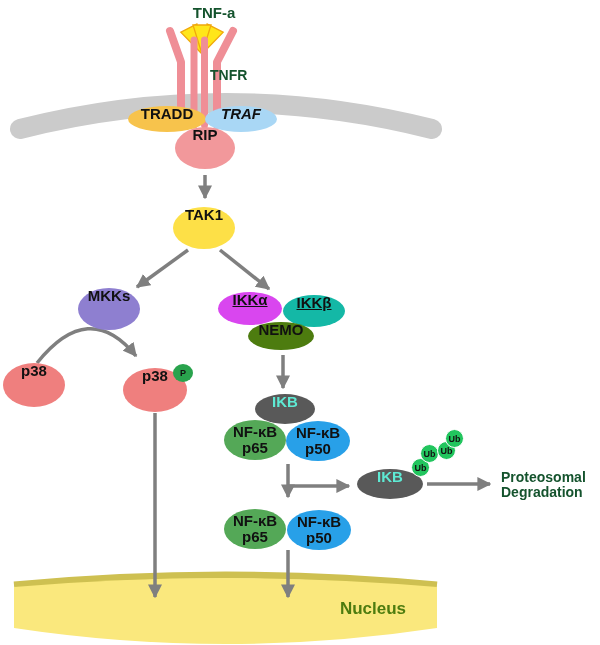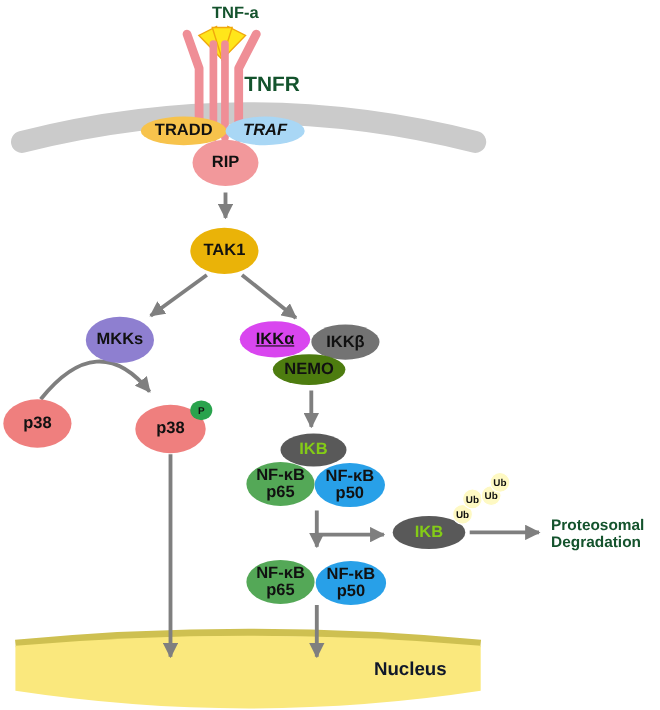--- a/index.html
+++ b/index.html
@@ -3,38 +3,38 @@
 <meta charset="utf-8">
 <style>
   html,body{margin:0;padding:0;background:#fff;}
   #stage{
     position:relative;width:600px;height:645px;background:#ffffff;overflow:hidden;
     font-family:"Liberation Sans","DejaVu Sans",sans-serif;
   }
   #bg{position:absolute;left:0;top:0;width:600px;height:645px;}
   .node{
     position:absolute;border-radius:50%;
-    display:flex;align-items:center;justify-content:center;
+    display:flex;justify-content:center;
     font-weight:bold;color:#111;font-size:15px;line-height:16px;
     text-align:center;white-space:nowrap;
   }
   .node.two{flex-direction:column;}
-  .node.dark{color:#84cc16;}
+  .node.dark{color:#5eead4;}
   .badge{
     position:absolute;border-radius:50%;
     display:flex;align-items:center;justify-content:center;
     font-weight:bold;color:#111;
   }
   .p-badge{width:20px;height:18px;background:#29A34D;font-size:9px;}
-  .ub-badge{width:19px;height:19px;background:#fef9c3;font-size:9px;border:1px solid #fff;box-sizing:border-box;}
+  .ub-badge{width:19px;height:19px;background:#22c55e;font-size:9px;border:1px solid #fff;box-sizing:border-box;}
   .lbl{position:absolute;font-weight:bold;color:#14532d;}
   .lbl-tnf{left:214px;top:12px;transform:translate(-50%,-50%);font-size:15px;}
-  .lbl-tnfr{left:222px;top:67px;font-size:19px;}
+  .lbl-tnfr{left:210px;top:67px;font-size:14px;}
   .lbl-deg{left:501px;top:470px;font-size:14px;line-height:15px;}
-  .lbl-nucleus{left:373px;top:609px;transform:translate(-50%,-50%);font-size:17px;color:#0f172a;}
+  .lbl-nucleus{left:373px;top:609px;transform:translate(-50%,-50%);font-size:17px;color:#4d7c0f;}
 </style>
 </head>
 <body>
 
 <div id="stage">
 
   <svg id="bg" viewBox="0 0 600 645">
     <defs>
       <marker id="ah" viewBox="0 0 10 10" refX="9" refY="5" markerWidth="4" markerHeight="4" orient="auto">
         <path d="M0 0 L10 5 L0 10 z" fill="#7F7F7F"></path>
@@ -86,30 +86,30 @@
   <div class="node" style="left:175px;top:127px;width:60px;height:42px;background:#F2989B;">
     <span>RIP</span>
   </div>
   <div class="node" style="left:128px;top:106px;width:78px;height:26px;background:#F7C34C;">
     <span>TRADD</span>
   </div>
   <div class="node" style="left:205px;top:106px;width:72px;height:26px;background:#A9D7F5;font-style:italic;">
     <span>TRAF</span>
   </div>
 
-  <div class="node" style="left:173px;top:207px;width:62px;height:42px;background:#eab308;">
+  <div class="node" style="left:173px;top:207px;width:62px;height:42px;background:#fde047;">
     <span>TAK1</span>
   </div>
   <div class="node" style="left:78px;top:288px;width:62px;height:42px;background:#8E7FD0;">
     <span>MKKs</span>
   </div>
   <div class="node" style="left:218px;top:292px;width:64px;height:33px;background:#d946ef;text-decoration:underline;">
     <span>IKKα</span>
   </div>
-  <div class="node" style="left:283px;top:295px;width:62px;height:32px;background:#737373;">
+  <div class="node" style="left:283px;top:295px;width:62px;height:32px;background:#14b8a6;text-decoration:underline;">
     <span>IKKβ</span>
   </div>
   <div class="node" style="left:248px;top:322px;width:66px;height:28px;background:#4d7c0f;">
     <span>NEMO</span>
   </div>
 
   <div class="node" style="left:3px;top:363px;width:62px;height:44px;background:#EF7F7E;">
     <span>p38</span>
   </div>
   <div class="node" style="left:123px;top:368px;width:64px;height:44px;background:#EF7F7E;">

